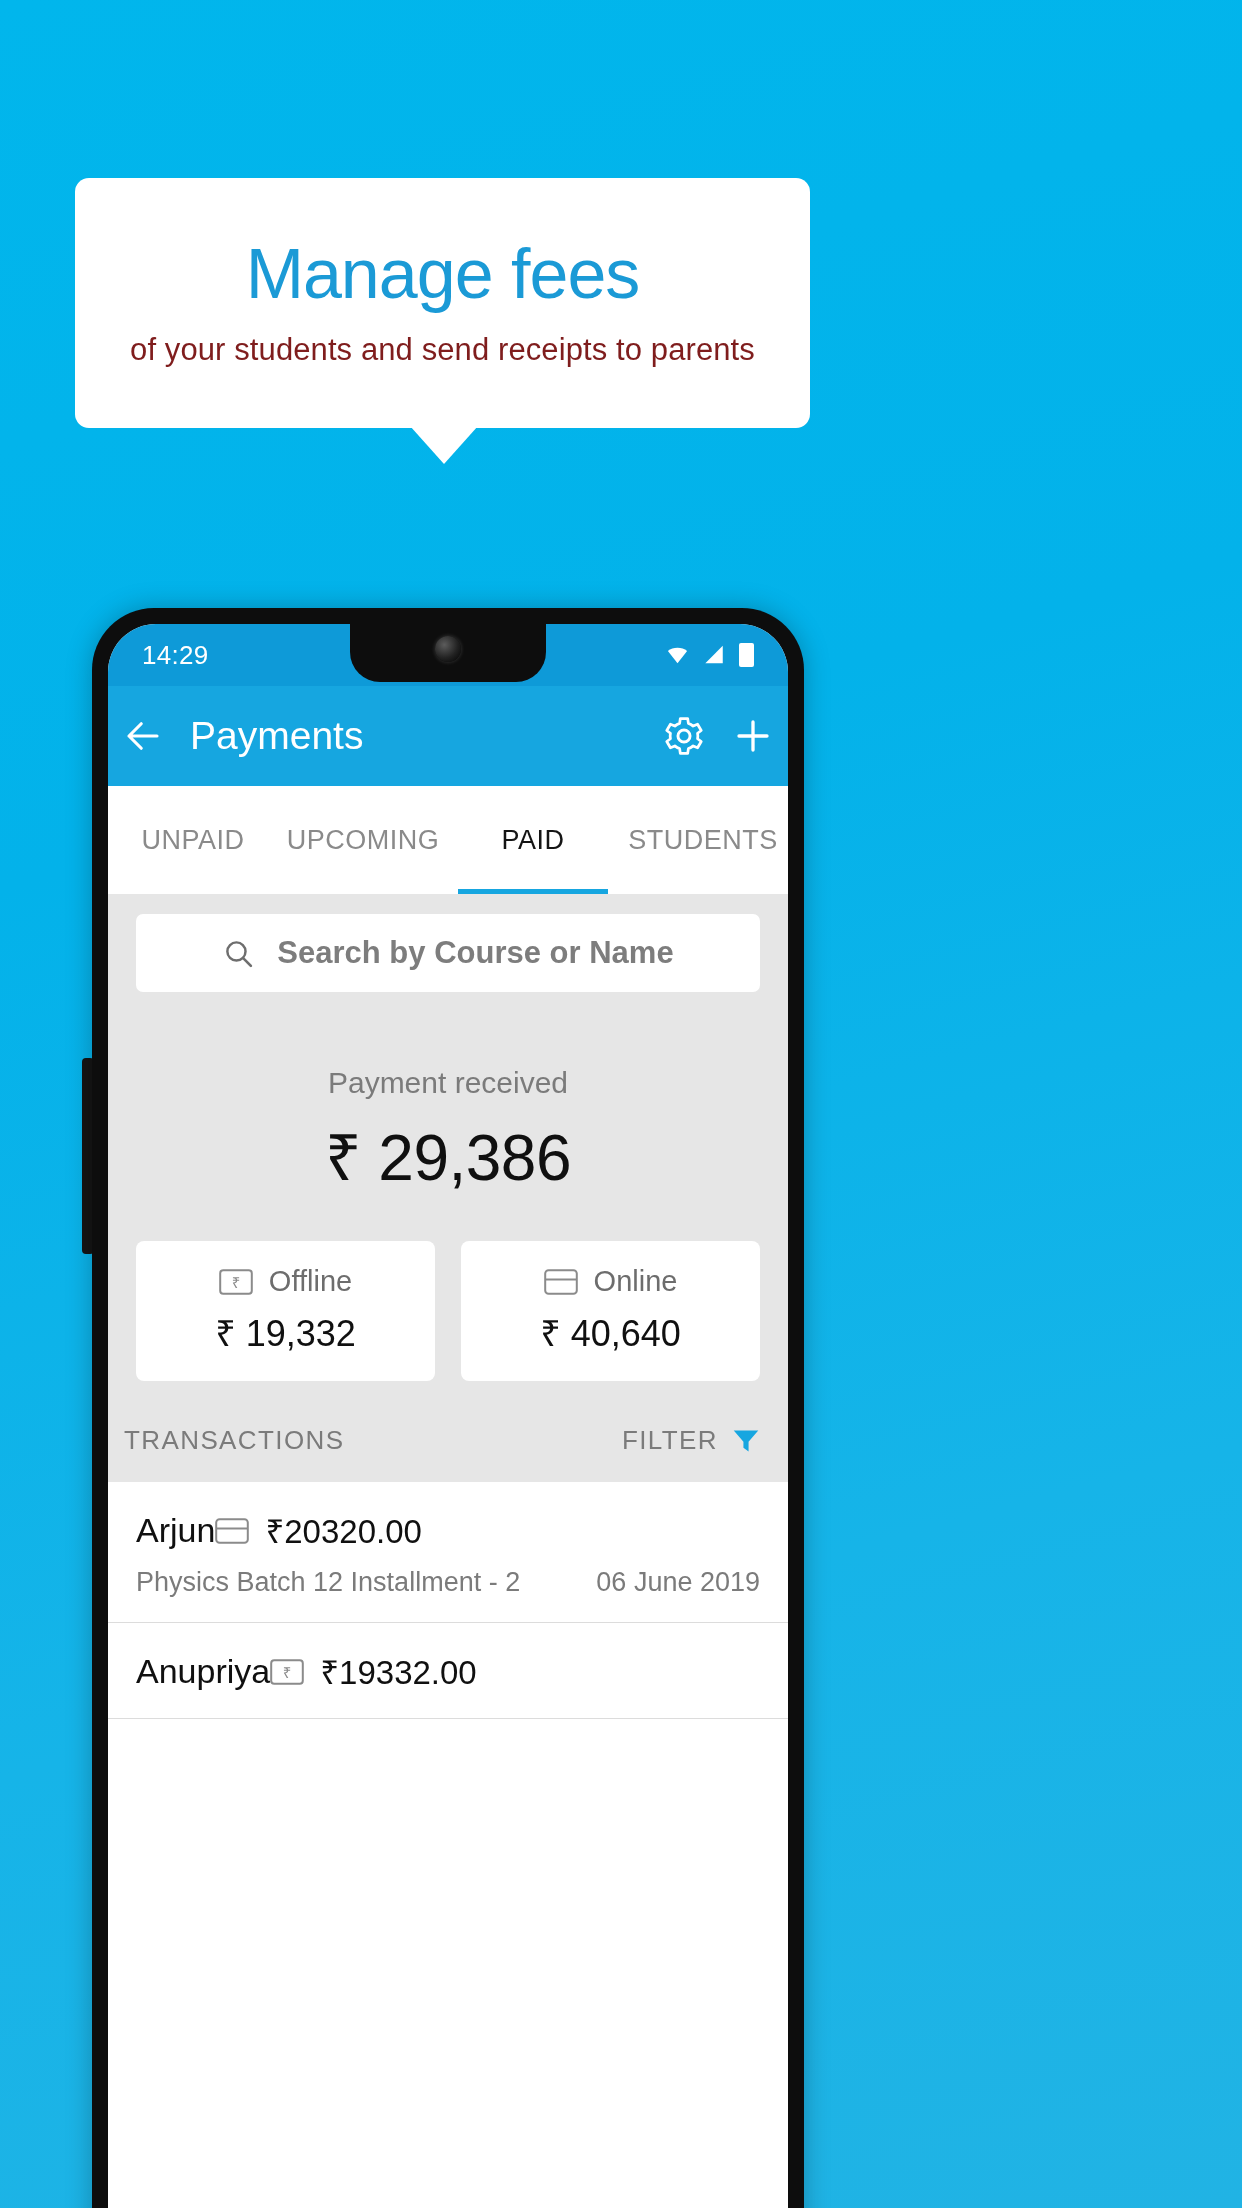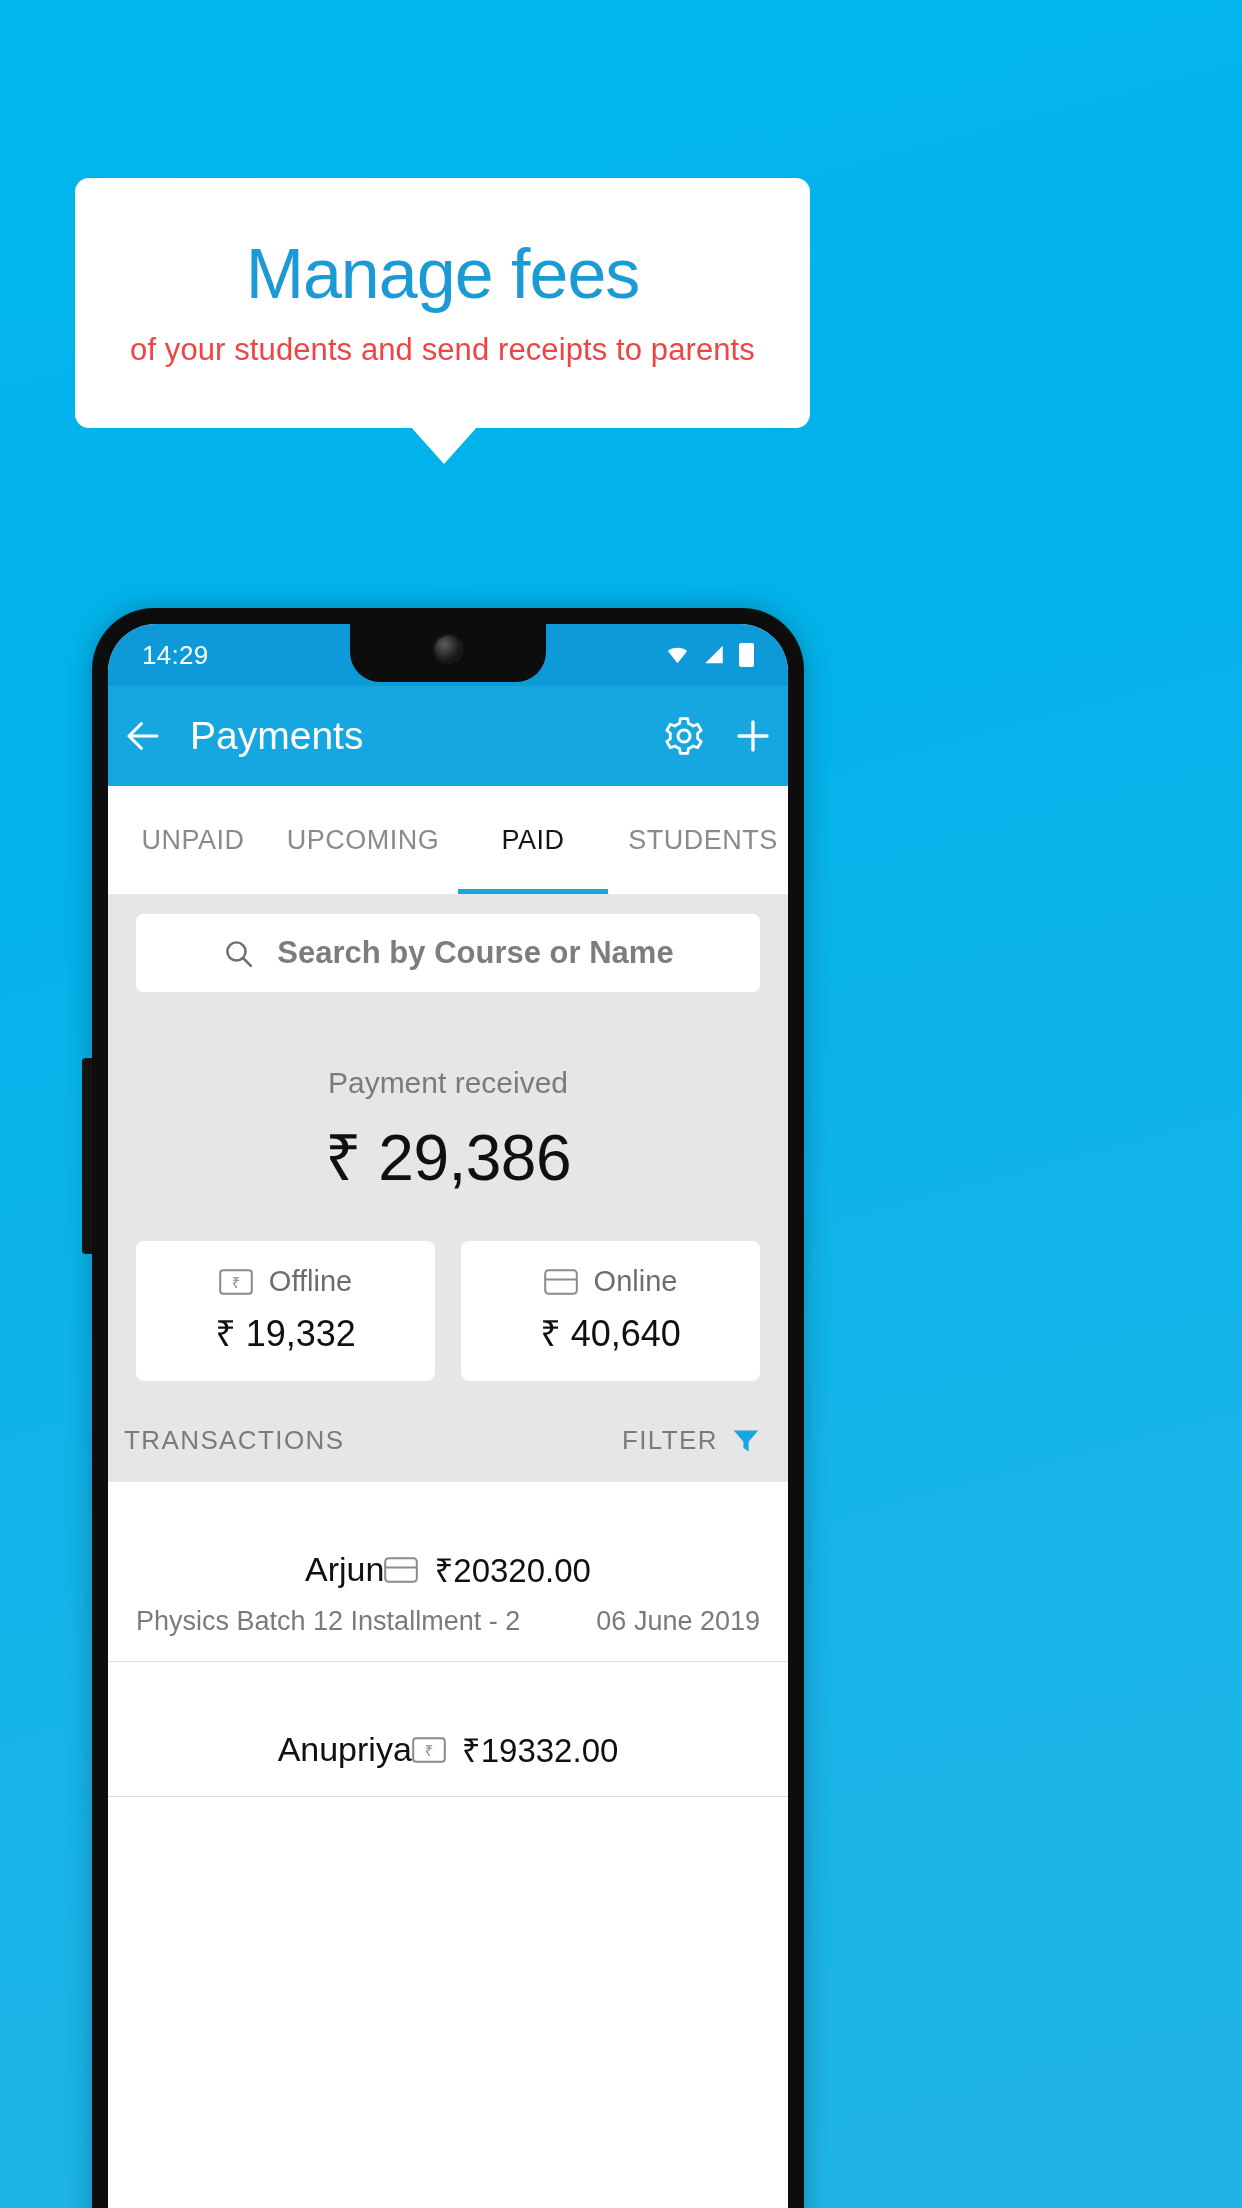--- a/index.html
+++ b/index.html
@@ -14,21 +14,21 @@
   #promo-card{
     position:absolute; left:75px; top:178px; width:735px; height:250px;
     background:#ffffff; border-radius:14px;
     display:flex; flex-direction:column; align-items:center; justify-content:center;
   }
   #promo-title{
     font-size:70px; color:#1b9ad6; font-weight:400; letter-spacing:-1px;
     line-height:1.05; margin-bottom:20px;
   }
   #promo-sub{
-    font-size:31px; color:#ef4444; font-weight:400; letter-spacing:.1px;
+    font-size:31px; color:#7f1d1d; font-weight:400; letter-spacing:.1px;
   }
   #promo-tail{
     position:absolute; left:410px; top:426px; width:0;height:0;
     border-left:34px solid transparent; border-right:34px solid transparent;
     border-top:38px solid #ffffff;
   }
 
   
   #phone{
     position:absolute; left:92px; top:608px; width:712px; height:1640px;
@@ -128,21 +128,21 @@
     padding:44px 28px 26px 16px;
   }
   #tx-label{ font-size:26px; color:#7b7b7b; letter-spacing:1.4px; }
   #filter-wrap{ display:flex; align-items:center; gap:14px; }
   #filter-label{ font-size:26px; color:#7b7b7b; letter-spacing:1.4px; }
   #filter-icon{ width:28px;height:26px; }
 
   
   #tx-list{ background:#fff; }
   .tx-row{ padding:26px 28px 24px 28px; border-bottom:1px solid #dcdcdc; }
-  .tx-top{ display:flex; align-items:center; justify-content:center;margin-top:39px; }
+  .tx-top{ display:flex; align-items:center; justify-content:flex-start; }
   .tx-name{ font-size:34px; color:#101010; }
   .tx-right{ display:flex; align-items:center; gap:16px; }
   .tx-amount{ font-size:33px; color:#101010; }
   .tx-bottom{ display:flex; align-items:center; justify-content:space-between; margin-top:14px; }
   .tx-desc{ font-size:27px; color:#7b7b7b; }
   .tx-date{ font-size:27px; color:#7b7b7b; }
   .pay-icon{ width:34px; height:26px; flex:none; }
 </style>
 </head>
 <body>

